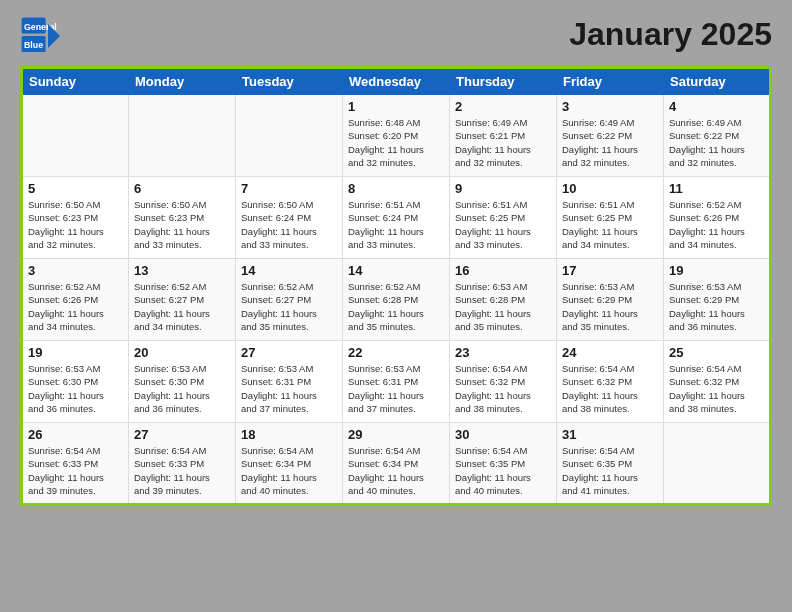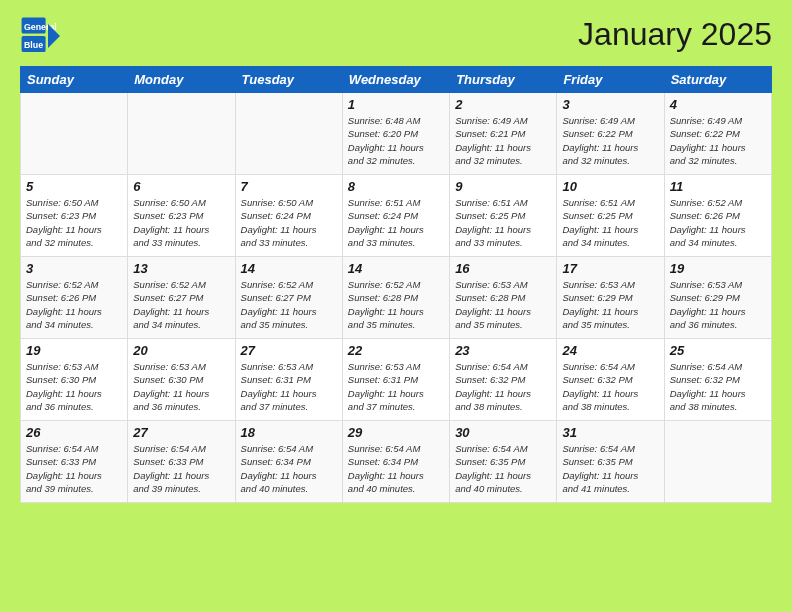--- a/index.html
+++ b/index.html
@@ -7,50 +7,49 @@
       font-family: Arial, sans-serif;
       background: #fff;
       width: 792px;
       height: 612px;
       overflow: hidden;
     }
     .page {
       width: 792px;
       height: 612px;
       padding: 16px 20px;
-      background: #bef264;
+      background: #a3a3a3;
     }
     .header {
       display: flex;
       justify-content: space-between;
       align-items: flex-start;
       margin-bottom: 10px;
     }
     .logo {
       display: flex;
       align-items: center;
       gap: 4px;
     }
     .title-block {
       text-align: right;
     }
     .month-title {
       font-size: 32px;
-      font-weight: 400;
+      font-weight: 700;
       color: #1a1a1a;
     }
     .location {
       font-size: 14px;
       color: #444;
     }
     .calendar {
       width: 100%;
       border-collapse: collapse;
-      border: 1px solid #84cc16;
-      font-style: italic;
+      border: 3px solid #84cc16;
     }
     .calendar th {
       background-color: #1565C0;
       color: #fff;
       text-align: left;
       padding: 5px 6px;
       font-size: 13px;
       font-weight: 600;
       border: 1px solid #1565C0;
     }

